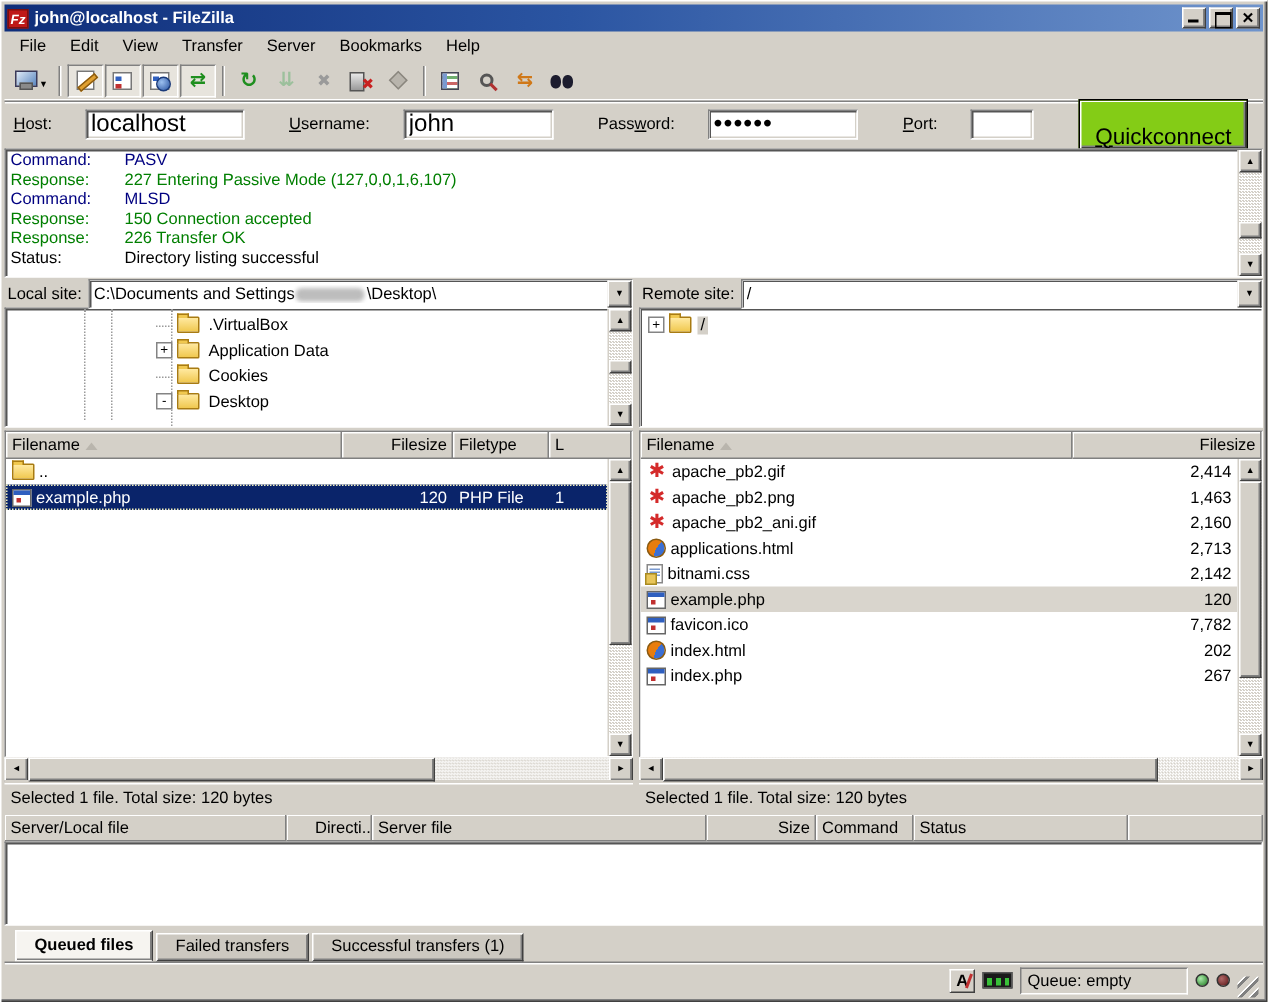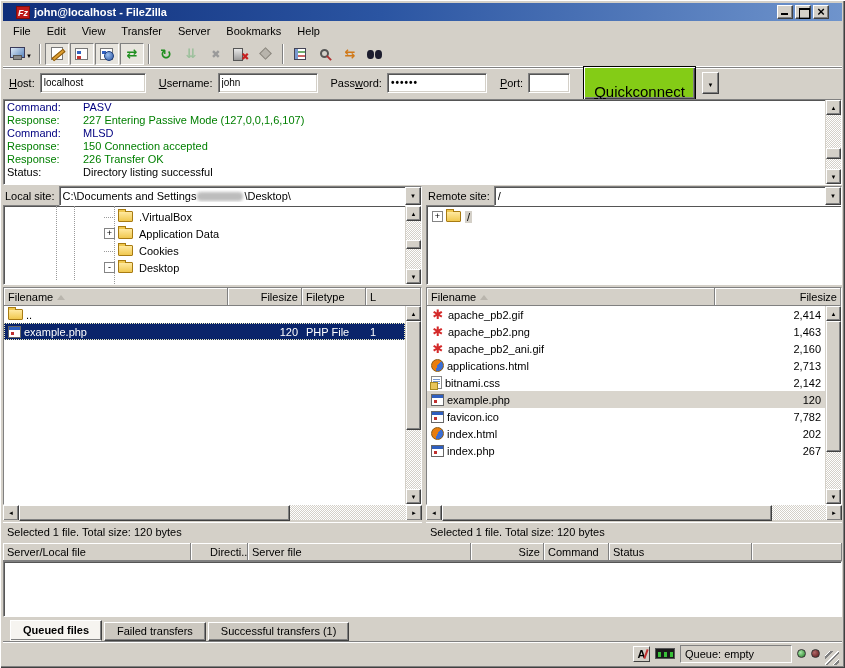--- a/index.html
+++ b/index.html
@@ -5,21 +5,21 @@
   * { box-sizing: border-box; margin:0; padding:0; }
   html,body { width:845px; height:668px; }
   body { font-family:"Liberation Sans","DejaVu Sans",sans-serif; font-size:11px; color:#000; background:#d4d0c8; }
 
   .window{ width:845px; height:668px; background:#d4d0c8; padding:3px;
     box-shadow: inset 1px 1px 0 #fff, inset -1px -1px 0 #404040, inset -2px -2px 0 #808080;
     display:flex; flex-direction:column; }
 
   
   .titlebar{ height:18px; flex:none; background:linear-gradient(90deg,#0f2e7a,#2b55a2 45%,#6f94cc);
-    display:flex; align-items:center; padding:0 13px; gap:4px; }
+    display:flex; align-items:center; padding:0 2px; gap:4px; }
   .app-icon{ width:14px; height:13px; background:#bf1818; color:#fff; font-weight:bold; font-style:italic;
     font-size:9px; line-height:13px; text-align:center; border:1px solid #7a0f0f; flex:none;}
   .title-text{ color:#fff; font-weight:bold; font-size:11px; flex:1; white-space:nowrap; overflow:hidden;}
   .win-btns{ display:flex; gap:2px; }
   .wbtn{ width:16px; height:14px; background:#d4d0c8; border:1px solid; border-color:#fff #404040 #404040 #fff;
     box-shadow:inset -1px -1px 0 #808080; position:relative; cursor:default; padding:0;}
   .g-min::before{ content:""; position:absolute; left:3px; bottom:3px; width:7px; height:2px; background:#000;}
   .g-max::before{ content:""; position:absolute; left:3px; top:2px; width:9px; height:8px; border:1px solid #000; border-top:2px solid #000;}
   .g-close::before{ content:"×"; position:absolute; left:0; top:-2px; width:100%; text-align:center; font-weight:bold; font-size:13px;}
 
@@ -60,25 +60,25 @@
     linear-gradient(180deg,#fff 0 2px,#6fae6f 2px 4px,#fff 4px 6px,#cc6666 6px 8px,#fff 8px 10px,#6fae6f 10px 12px);}
   .ic-cmp::before{ content:""; position:absolute; left:0; top:0; width:3px; height:100%; background:#7a9ad0;}
   .ic-filter{ width:9px; height:9px; border:2px solid #555; border-radius:50%;}
   .ic-filter::after{ content:""; position:absolute; right:-5px; bottom:-3px; width:6px; height:2px; background:#b03030; transform:rotate(45deg);}
   .ic-sync::before{ content:"⇆"; color:#d07818; font-weight:bold; font-size:13px;}
   .ic-find{ width:15px; height:10px;}
   .ic-find::before{ content:""; position:absolute; left:0; bottom:0; width:7px; height:9px; background:#1c1c2e; border-radius:45%;}
   .ic-find::after{ content:""; position:absolute; right:0; bottom:0; width:7px; height:9px; background:#1c1c2e; border-radius:45%;}
 
   
-  .quickbar{ height:30px; flex:none; display:flex; align-items:center; gap:5px; padding-left:6px;
+  .quickbar{ height:30px; flex:none; display:flex; align-items:center; gap:22px; padding-left:6px;
     border-top:1px solid #808080; box-shadow:inset 0 1px 0 #fff; }
   .qlabel{ white-space:nowrap; }
   .field,input.field{ background:#fff; border:1px solid; border-color:#808080 #fff #fff #808080;
-    box-shadow:inset 1px 1px 0 #555, inset -1px -1px 0 #d4d0c8; height:20px; font-family:inherit; font-size:10px; padding:0 3px;}
+    box-shadow:inset 1px 1px 0 #555, inset -1px -1px 0 #d4d0c8; height:20px; font-family:inherit; font-size:16px; padding:0 3px;}
   input.field{ outline:none; }
   .w-host{ width:106px; margin-right:8px;}
   .w-user{ width:100px; margin-right:8px;}
   .w-pass{ width:100px; margin-right:8px; font-weight:bold; letter-spacing:1px;}
   .w-port{ width:42px; margin-right:8px;}
   .qc-btn{ height:22px; padding:16px 10px; background:#84cc16; border:1px solid #000;
     box-shadow:inset 1px 1px 0 #fff, inset -1px -1px 0 #404040, inset -2px -2px 0 #808080;
     font-family:inherit; font-size:15px;}
   .qc-dd{ width:17px; height:22px; background:#d4d0c8; border:1px solid; border-color:#fff #404040 #404040 #fff;
     box-shadow:inset -1px -1px 0 #808080; margin-left:1px;}

